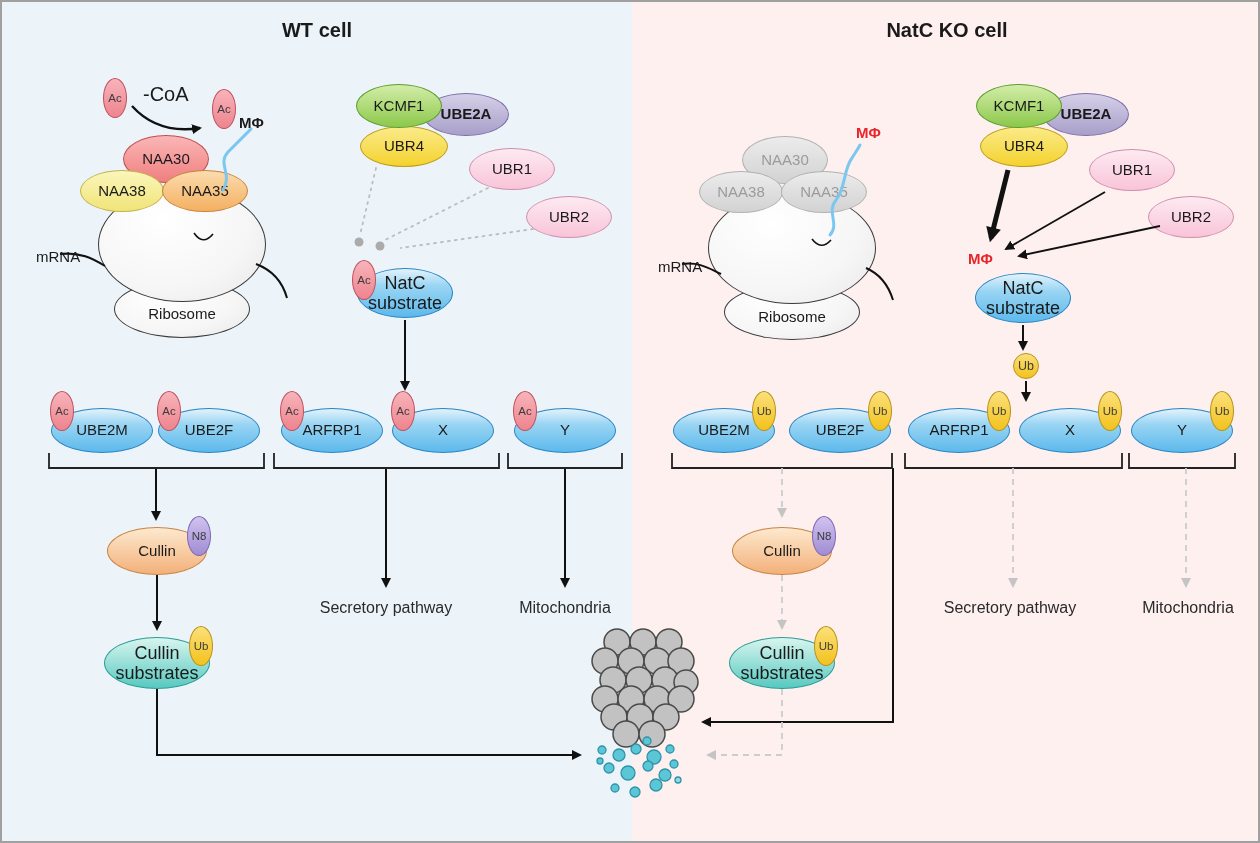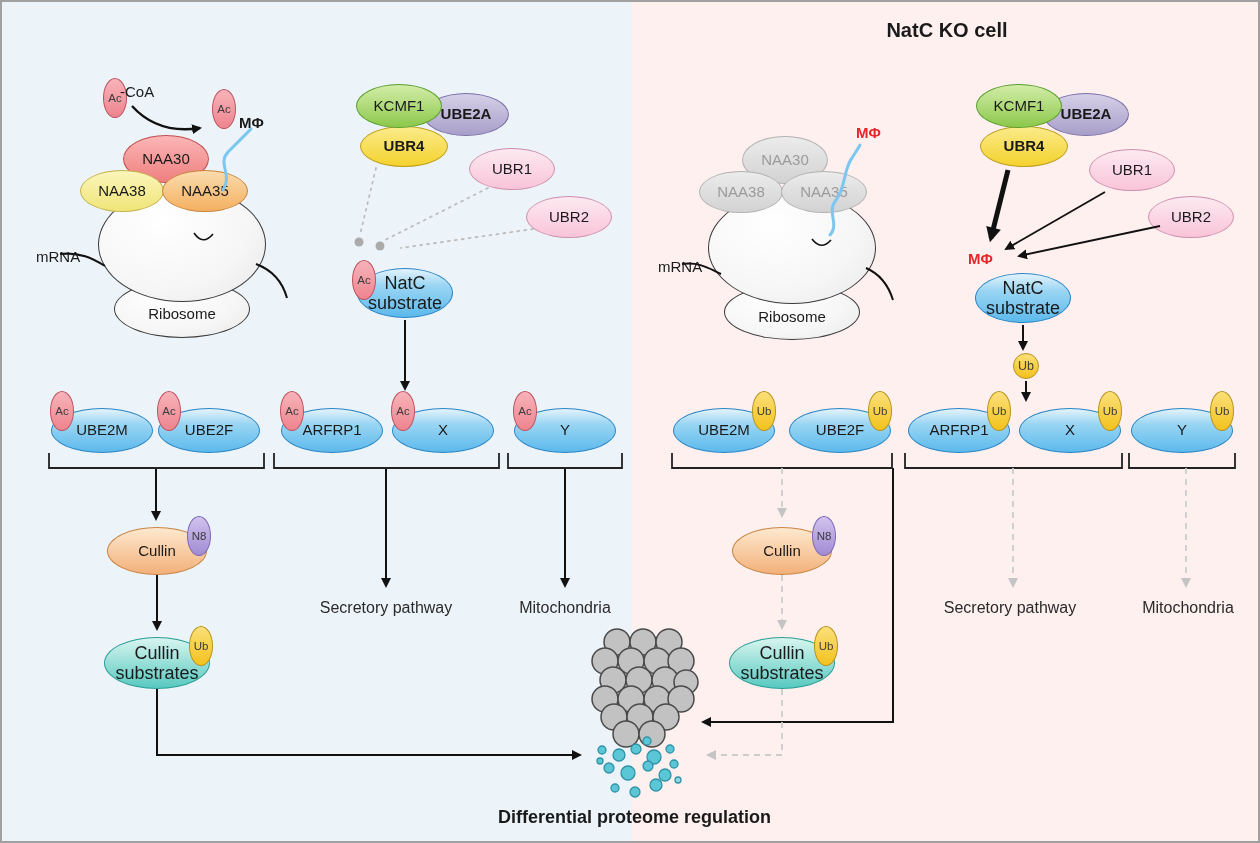--- a/index.html
+++ b/index.html
@@ -17,21 +17,21 @@
     text-align:center;font-size:15px;line-height:1.12;box-sizing:border-box;
     border:1.6px solid #666;z-index:3;color:#1a1a1a;
   }
   .preline{white-space:pre-line;font-size:18px;}
   .blue{background:linear-gradient(180deg,#e3f3fc 0%,#9ad5f3 35%,#5cb9ec 100%);border-color:#2a85c4;}
   .naa30{background:linear-gradient(180deg,#fbb6b6,#ef7f7f);border-color:#c14f4f;}
   .naa38{background:linear-gradient(180deg,#fbf6bb,#f0e478);border-color:#c2b34a;}
   .naa35{background:linear-gradient(180deg,#fbdcae,#f4b061);border-color:#c8843c;}
   .kcmf1{background:linear-gradient(180deg,#d3eda8,#8cc84b);border-color:#5a9e2f;}
   .ube2a{background:linear-gradient(180deg,#d5d0e8,#a89fc9);border-color:#7b6fa8;font-weight:bold;}
-  .ubr4{background:linear-gradient(180deg,#fbeb8a,#f4d22e);border-color:#bd9c1c;font-weight:bold;}
+  .ubr4{background:linear-gradient(180deg,#fbeb8a,#f4d22e);border-color:#bd9c1c;}
   .ubrpink{background:linear-gradient(180deg,#fdeaf1,#f9c4d8);border-color:#cf8fae;}
   .cullin{background:linear-gradient(180deg,#fde9cf,#f3b079);border-color:#c98544;}
   .cullinsub{background:linear-gradient(180deg,#d8f5ef,#57c9c0);border-color:#2a9d94;}
   .grayko{background:linear-gradient(180deg,#ececec,#d2d2d2);border-color:#b2b2b2;color:#9b9b9b;}
   .ribo{background:radial-gradient(ellipse at 38% 28%,#ffffff 0%,#f6f6f6 60%,#e7e7e7 100%);border-color:#3a3a3a;border-width:1.6px;}
   .badge{
     position:absolute;width:24px;height:40px;border-radius:50%;box-sizing:border-box;
     display:flex;align-items:center;justify-content:center;font-size:11.5px;z-index:4;border:1.5px solid;color:#3c3c3c;
   }
   .bac{background:linear-gradient(180deg,#f8b3ba,#ee848e);border-color:#bd505c;}
@@ -45,24 +45,25 @@
   svg.overlay{position:absolute;left:0;top:0;z-index:5;pointer-events:none;}
 </style>
 </head>
 <body>
 
 <div class="stage">
 
   <div class="bg left"></div>
   <div class="bg right"></div>
 
+  <div class="panel-title" style="left:0;">WT cell</div>
   <div class="panel-title" style="left:630px;">NatC KO cell</div>
 
   <div class="badge bac" style="left:101px;top:76px;">Ac</div>
-  <div class="lbl" style="left:118px;top:81px;font-size:15px;">-CoA</div>
+  <div class="lbl" style="left:141px;top:81px;font-size:20px;">-CoA</div>
   <div class="badge bac" style="left:210px;top:87px;">Ac</div>
   <div class="lbl mphi" style="left:237px;top:112px;">MΦ</div>
 
   <div class="el ribo" style="left:112px;top:278px;width:136px;height:58px;z-index:1;"></div>
   <div class="el ribo" style="left:96px;top:185px;width:168px;height:115px;z-index:2;"></div>
   <div class="lbl" style="left:96px;top:303px;width:168px;text-align:center;">Ribosome</div>
   <div class="lbl" style="left:34px;top:246px;">mRNA</div>
   <div class="el naa30" style="left:121px;top:133px;width:86px;height:48px;z-index:3;">NAA30</div>
   <div class="el naa38" style="left:78px;top:168px;width:84px;height:42px;z-index:4;">NAA38</div>
   <div class="el naa35" style="left:160px;top:168px;width:86px;height:42px;z-index:4;">NAA35</div>
@@ -130,21 +131,20 @@
 
   <div class="el cullin" style="left:730px;top:525px;width:100px;height:48px;">Cullin</div>
   <div class="badge bn8" style="left:810px;top:514px;">N8</div>
   <div class="el cullinsub preline" style="left:727px;top:635px;width:106px;height:52px;">Cullin
 substrates</div>
   <div class="badge bub" style="left:812px;top:624px;">Ub</div>
 
   <div class="pathway" style="left:925px;top:597px;width:166px;">Secretory pathway</div>
   <div class="pathway" style="left:1126px;top:597px;width:120px;">Mitochondria</div>
 
-  <div class="bottom-title">Differential proteome regulation</div>
 
   <svg class="overlay" width="1260" height="843" viewBox="0 0 1260 843">
     <defs>
       <marker id="ah" viewBox="0 0 10 10" refX="8" refY="5" markerWidth="10" markerHeight="10" orient="auto" markerUnits="userSpaceOnUse">
         <path d="M0,0 L10,5 L0,10 Z" fill="#111"></path>
       </marker>
       <marker id="ahBig" viewBox="0 0 10 10" refX="7" refY="5" markerWidth="17" markerHeight="15" orient="auto" markerUnits="userSpaceOnUse">
         <path d="M0,0 L10,5 L0,10 Z" fill="#111"></path>
       </marker>
       <marker id="ahGray" viewBox="0 0 10 10" refX="8" refY="5" markerWidth="10" markerHeight="10" orient="auto" markerUnits="userSpaceOnUse">

